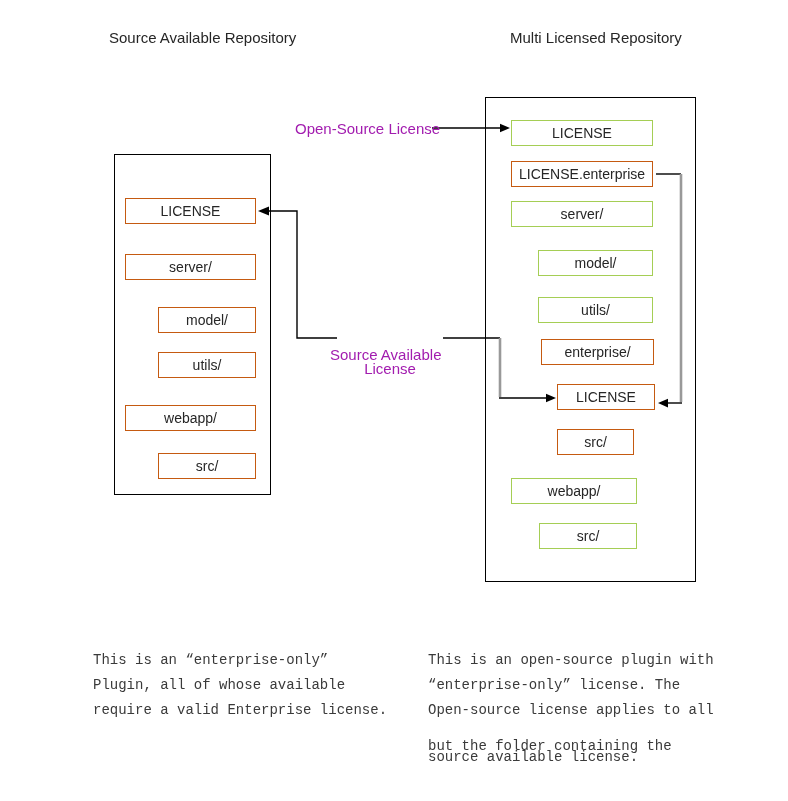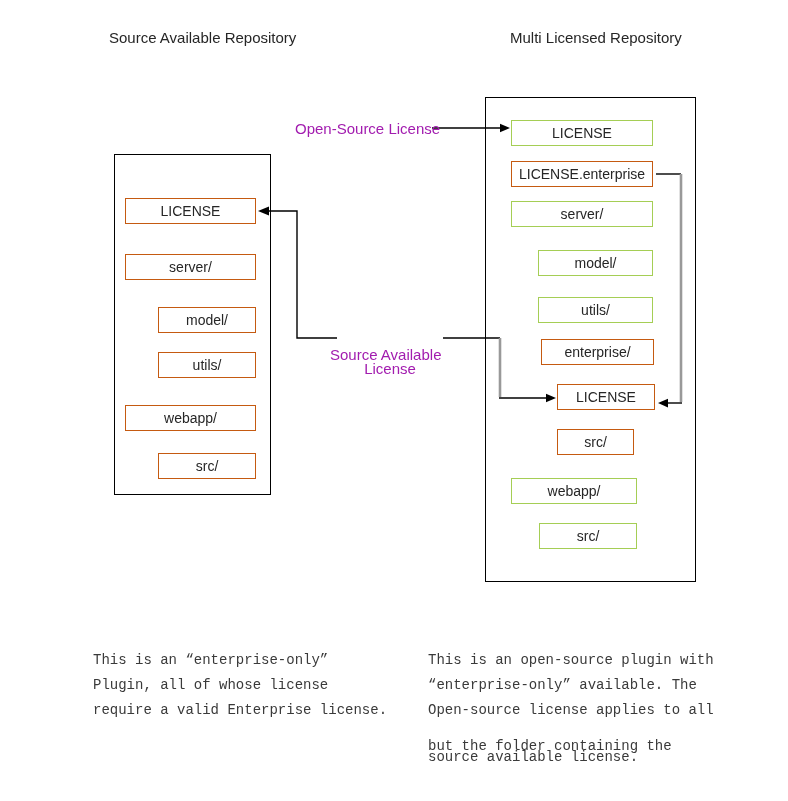--- a/index.html
+++ b/index.html
@@ -70,22 +70,22 @@
   <div class="box orange" style="left:557px;top:384px;width:96px;">LICENSE</div>
   <div class="box orange" style="left:557px;top:429px;width:75px;">src/</div>
   <div class="box green" style="left:511px;top:478px;width:124px;">webapp/</div>
   <div class="box green" style="left:539px;top:523px;width:96px;">src/</div>
 
   <div class="flow-label" style="left:295px;top:120px;">Open-Source License</div>
   <div class="flow-label" style="left:330px;top:330px;width:120px;text-align:left;margin-top:16px;">Source Available</div>
   <div class="flow-label" style="left:330px;top:360px;width:120px;text-align:center;">License</div>
 
   <div class="note-line" style="left:93px;top:652px;">This is an “enterprise-only”</div>
-  <div class="note-line" style="left:93px;top:677px;">Plugin, all of whose license</div>
+  <div class="note-line" style="left:93px;top:677px;">Plugin, all of whose available</div>
   <div class="note-line" style="left:93px;top:702px;text-align:center;">require a valid Enterprise license.</div>
 
   <div class="note-line" style="left:428px;top:652px;">This is an open-source plugin with</div>
-  <div class="note-line" style="left:428px;top:677px;">“enterprise-only” available. The</div>
+  <div class="note-line" style="left:428px;top:677px;">“enterprise-only” license. The</div>
   <div class="note-line" style="left:428px;top:702px;">Open-source license applies to all</div>
   <div class="note-line" style="left:428px;top:727px;margin-top:11px;">but the folder containing the</div>
   <div class="note-line" style="left:428px;top:749px;">source available license.</div>
 
 </div>
 
 </body></html>

